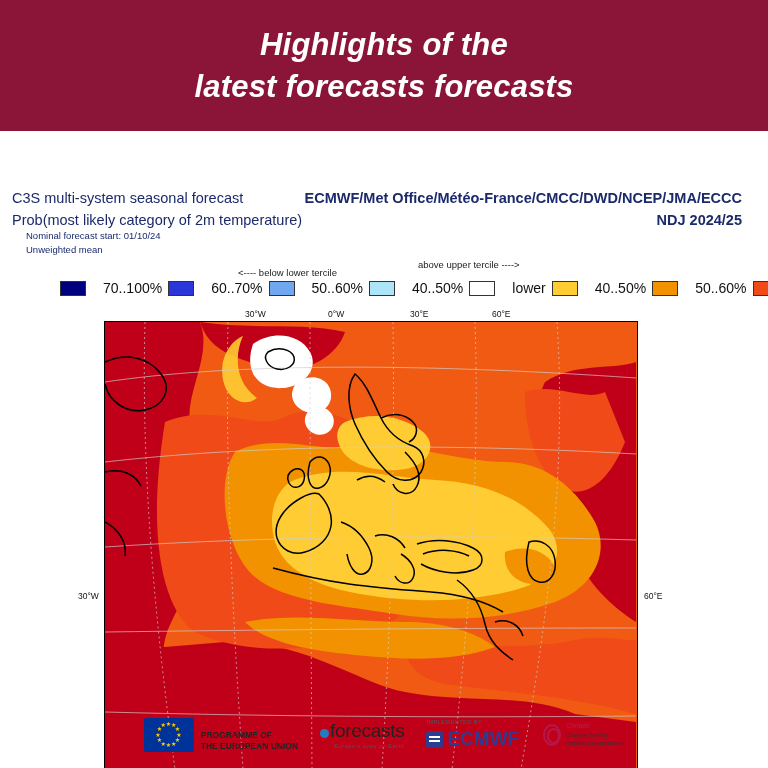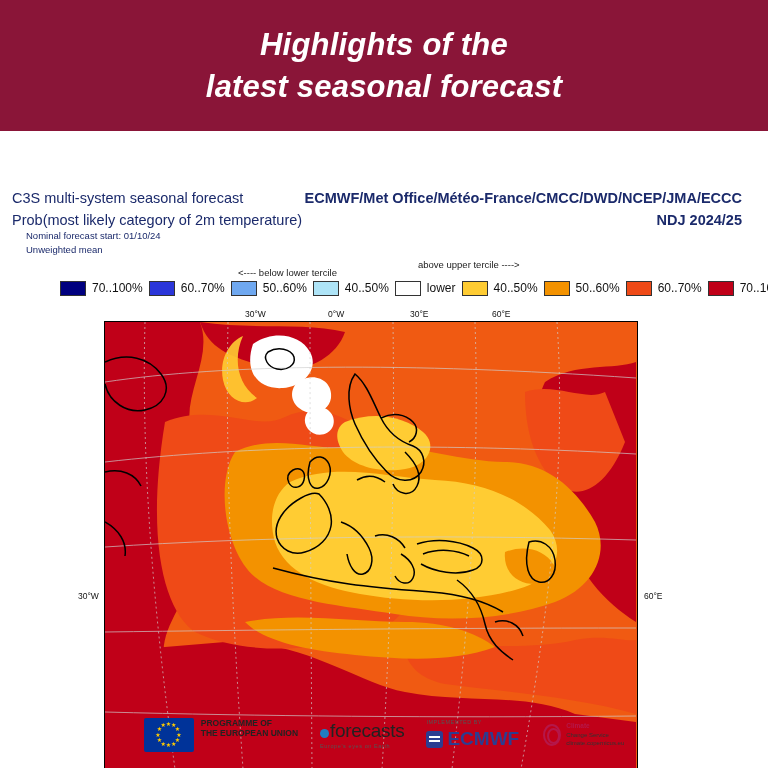--- a/index.html
+++ b/index.html
@@ -85,23 +85,23 @@
   .legend-item{
     display:flex;align-items:center;
     margin-right:6px;
   }
   .swatch{
     width:26px;height:15px;
     border:1px solid #333;
     box-sizing:border-box;
   }
   .swatch-lab{
-    font-size:12px;
+    font-size:14px;
     color:#111;
-    margin-left:6px;
+    margin-left:17px;
     white-space:nowrap;
   }
 
   
   .map-wrap{
     position:absolute;
     left:104px;top:178px;
     width:534px;height:486px;
   }
   .map-frame{
@@ -124,21 +124,21 @@
   
   .footer{
     position:absolute;
     left:0;bottom:0;
     width:768px;height:67px;
     display:flex;
     align-items:center;
     justify-content:center;
     gap:22px;
   }
-  .logo{display:flex;align-items:flex-start;}
+  .logo{display:flex;align-items:flex-end;}
   .eu-flag{
     width:50px;height:34px;
     background:#003399;
     position:relative;
     border-radius:2px;
   }
   .eu-star{
     position:absolute;
     color:#ffcc00;
     font-size:6px;
@@ -196,21 +196,21 @@
   }
   .c3s-text{margin-left:5px;font-size:6px;color:#333;line-height:1.35;}
   .c3s-text b{display:block;font-size:6.5px;color:#b5174a;}
 </style>
 </head>
 <body>
 
 <div class="banner">
   <div class="banner-title">
     <span>Highlights of the</span>
-    <span>latest seasonal forecast</span>
+    <span>latest forecasts forecasts</span>
   </div>
 </div>
 
 <div class="figure">
 
   <div class="title-left">
     <span>C3S multi-system seasonal forecast</span>
     <span class="l2">Prob(most likely category of 2m temperature)</span>
   </div>
 

